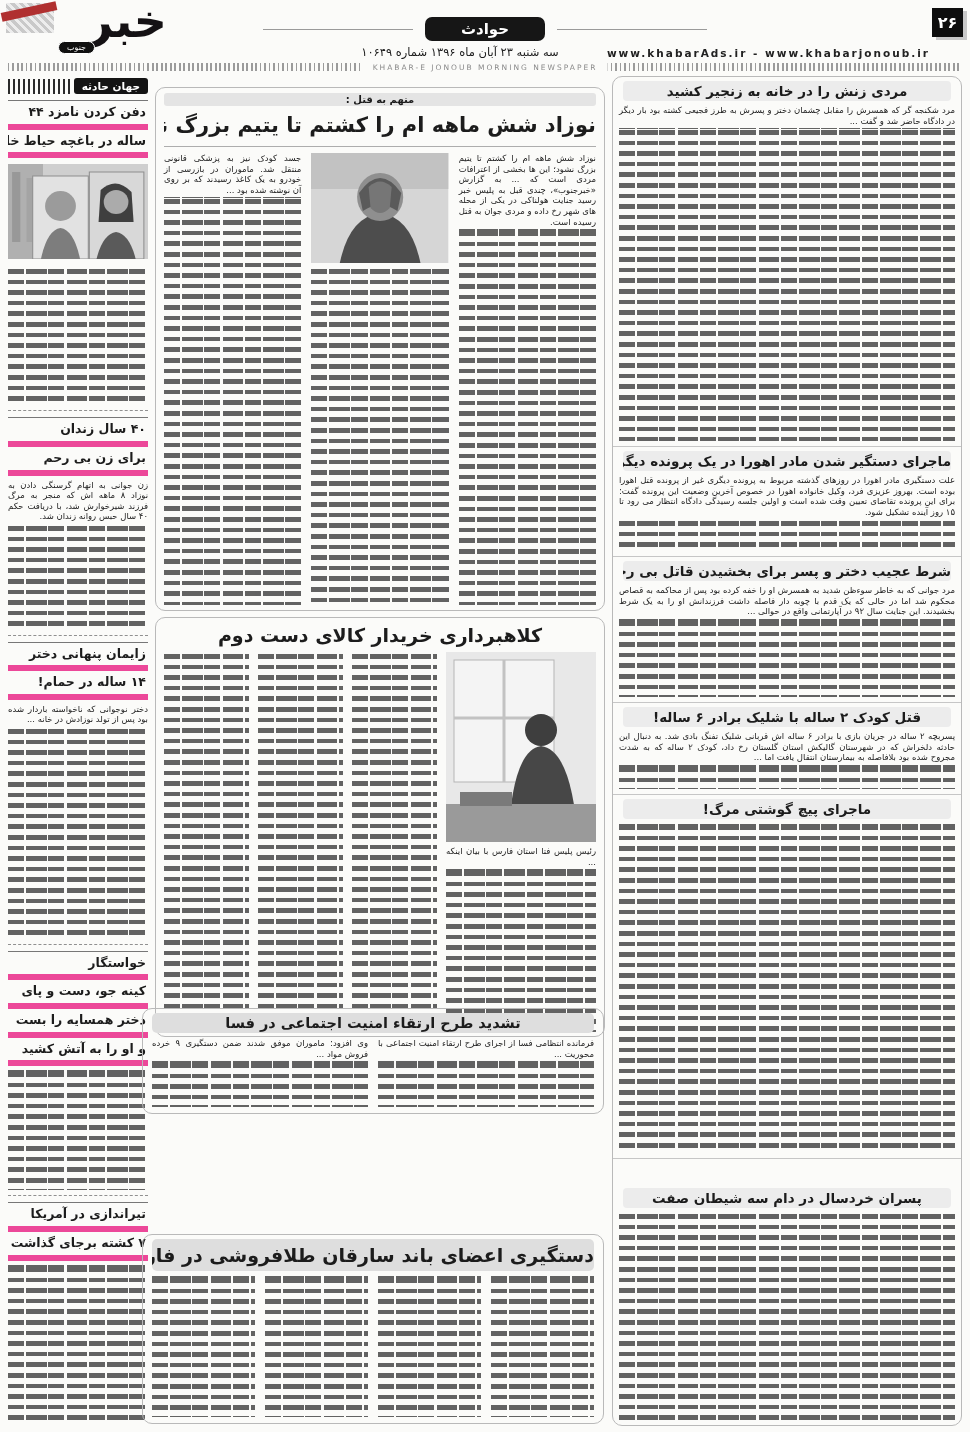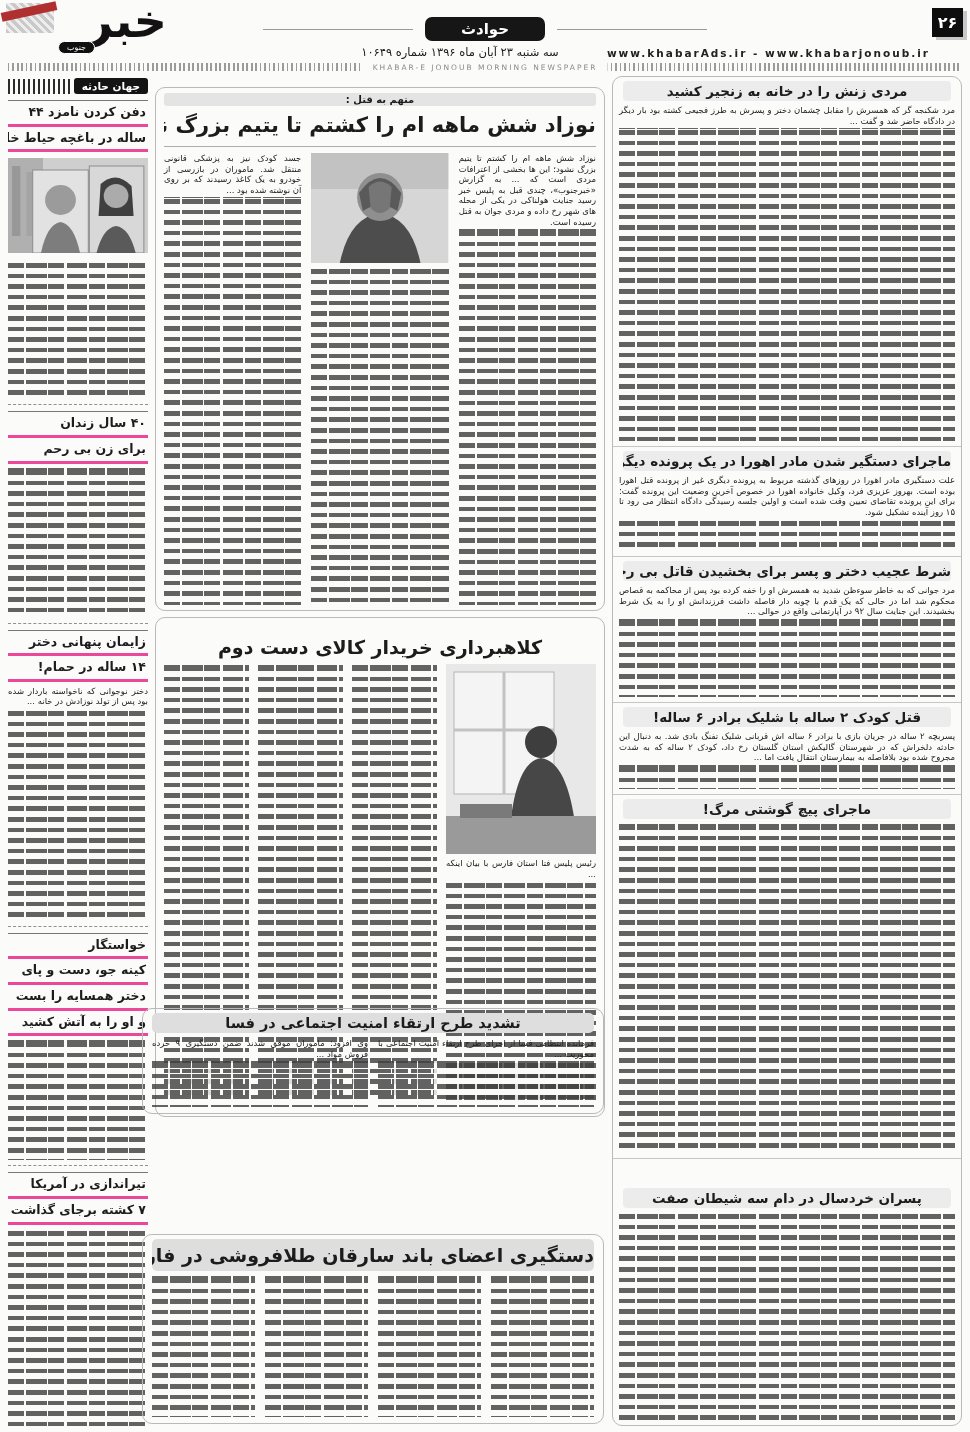--- a/index.html
+++ b/index.html
@@ -44,21 +44,21 @@
 
   
   .center-col{ position:absolute; left:155px; top:87px; width:450px; }
   .main-art{ border:1px solid #b9b9b9; border-radius:10px; height:524px; padding:5px 8px; display:flex; flex-direction:column; overflow:hidden; }
   .kicker{ background:#e4e4e4; text-align:center; font-size:10px; font-weight:bold; padding:1px 0; border-radius:3px; }
   .main-headline{ text-align:center; font-size:21px; font-weight:bold; letter-spacing:-0.3px; margin:7px 0 0; padding-bottom:9px; border-bottom:1px solid #adadad; white-space:nowrap; overflow:hidden; }
   .ma-body{ flex:1; display:flex; gap:10px; padding-top:6px; }
   .ma-col{ flex:1; display:flex; flex-direction:column; min-width:0; }
   .ma-photo{ width:100%; height:110px; margin-bottom:4px; }
 
-  .mid-art{ border:1px solid #b9b9b9; border-radius:10px; margin-top:6px; height:500px; padding:16px 8px; display:flex; flex-direction:column; overflow:hidden; }
+  .mid-art{ border:1px solid #b9b9b9; border-radius:10px; margin-top:6px; height:420px; padding:4px 8px; display:flex; flex-direction:column; overflow:hidden; }
   .mid-headline{ text-align:center; font-size:19px; font-weight:bold; margin:2px 0 6px; }
   .mid-body{ flex:1; display:flex; gap:9px; }
   .mid-col{ flex:1; display:flex; flex-direction:column; min-width:0; }
   .mid-col.first{ flex:0 0 150px; }
   .mid-photo{ width:150px; height:190px; margin-bottom:4px; }
 
   
   .box{ position:absolute; left:142px; width:462px; border:1px solid #b9b9b9; border-radius:10px; padding:4px 9px 6px; display:flex; flex-direction:column; overflow:hidden; }
   .box-fasa{ top:1008px; height:106px; }
   .box-estahban{ top:1122px; height:106px; }
@@ -70,21 +70,21 @@
   .box-body{ flex:1; display:flex; gap:10px; }
   .box-colm{ flex:1; display:flex; flex-direction:column; min-width:0; }
 
   
   .sidebar{ position:absolute; left:8px; top:76px; width:140px; height:1350px; display:flex; flex-direction:column; }
   .sb-header{ display:flex; align-items:center; gap:4px; height:20px; margin-bottom:4px; }
   .sb-label{ background:#141414; color:#fff; font-size:10.5px; font-weight:bold; padding:2px 8px; border-radius:3px; white-space:nowrap; }
   .sb-stripes{ flex:1; height:15px; background:repeating-linear-gradient(to right,#2b2b2b 0 2px, transparent 2px 5px); }
   .sb-item{ display:flex; flex-direction:column; }
   .sb-item:last-child{ flex:1; }
-  .sb-title{ font-size:12.5px; font-weight:bold; text-align:right; border-bottom:3px solid #ec4899; padding:3px 2px 4px; line-height:1.25; white-space:nowrap; overflow:hidden; }
+  .sb-title{ font-size:12.5px; font-weight:bold; text-align:right; border-bottom:6px solid #ec4899; padding:3px 2px 4px; line-height:1.25; white-space:nowrap; overflow:hidden; }
   .sb-title.first{ border-top:1px solid #777; }
   .sb-photo{ width:100%; height:95px; margin:6px 0 4px; }
   .sb-body{ display:flex; flex-direction:column; margin-top:4px; }
   .sb-item:last-child .sb-body{ flex:1; }
   .sb-sep{ border-top:1px dashed #909090; margin:5px 0 6px; }
 </style>
 </head>
 <body>
 
 <div class="page">
@@ -138,20 +138,21 @@
       <div class="sb-body" style="height:138px">
         <div class="greek"></div>
       </div>
     </div>
     <div class="sb-sep"></div>
 
     <div class="sb-item">
       <div class="sb-title first">۴۰ سال زندان</div>
       <div class="sb-title">برای زن بی رحم</div>
       <div class="sb-body" style="height:150px">
+        <p class="lead">زن جوانی به اتهام گرسنگی دادن به نوزاد ۸ ماهه اش که منجر به مرگ فرزند شیرخوارش شد، با دریافت حکم ۴۰ سال حبس روانه زندان شد.</p>
         <div class="greek"></div>
       </div>
     </div>
     <div class="sb-sep"></div>
 
     <div class="sb-item">
       <div class="sb-title first">زایمان پنهانی دختر</div>
       <div class="sb-title">۱۴ ساله در حمام!</div>
       <div class="sb-body" style="height:235px">
         <p class="lead">دختر نوجوانی که ناخواسته باردار شده بود پس از تولد نوزادش در خانه ...</p>

